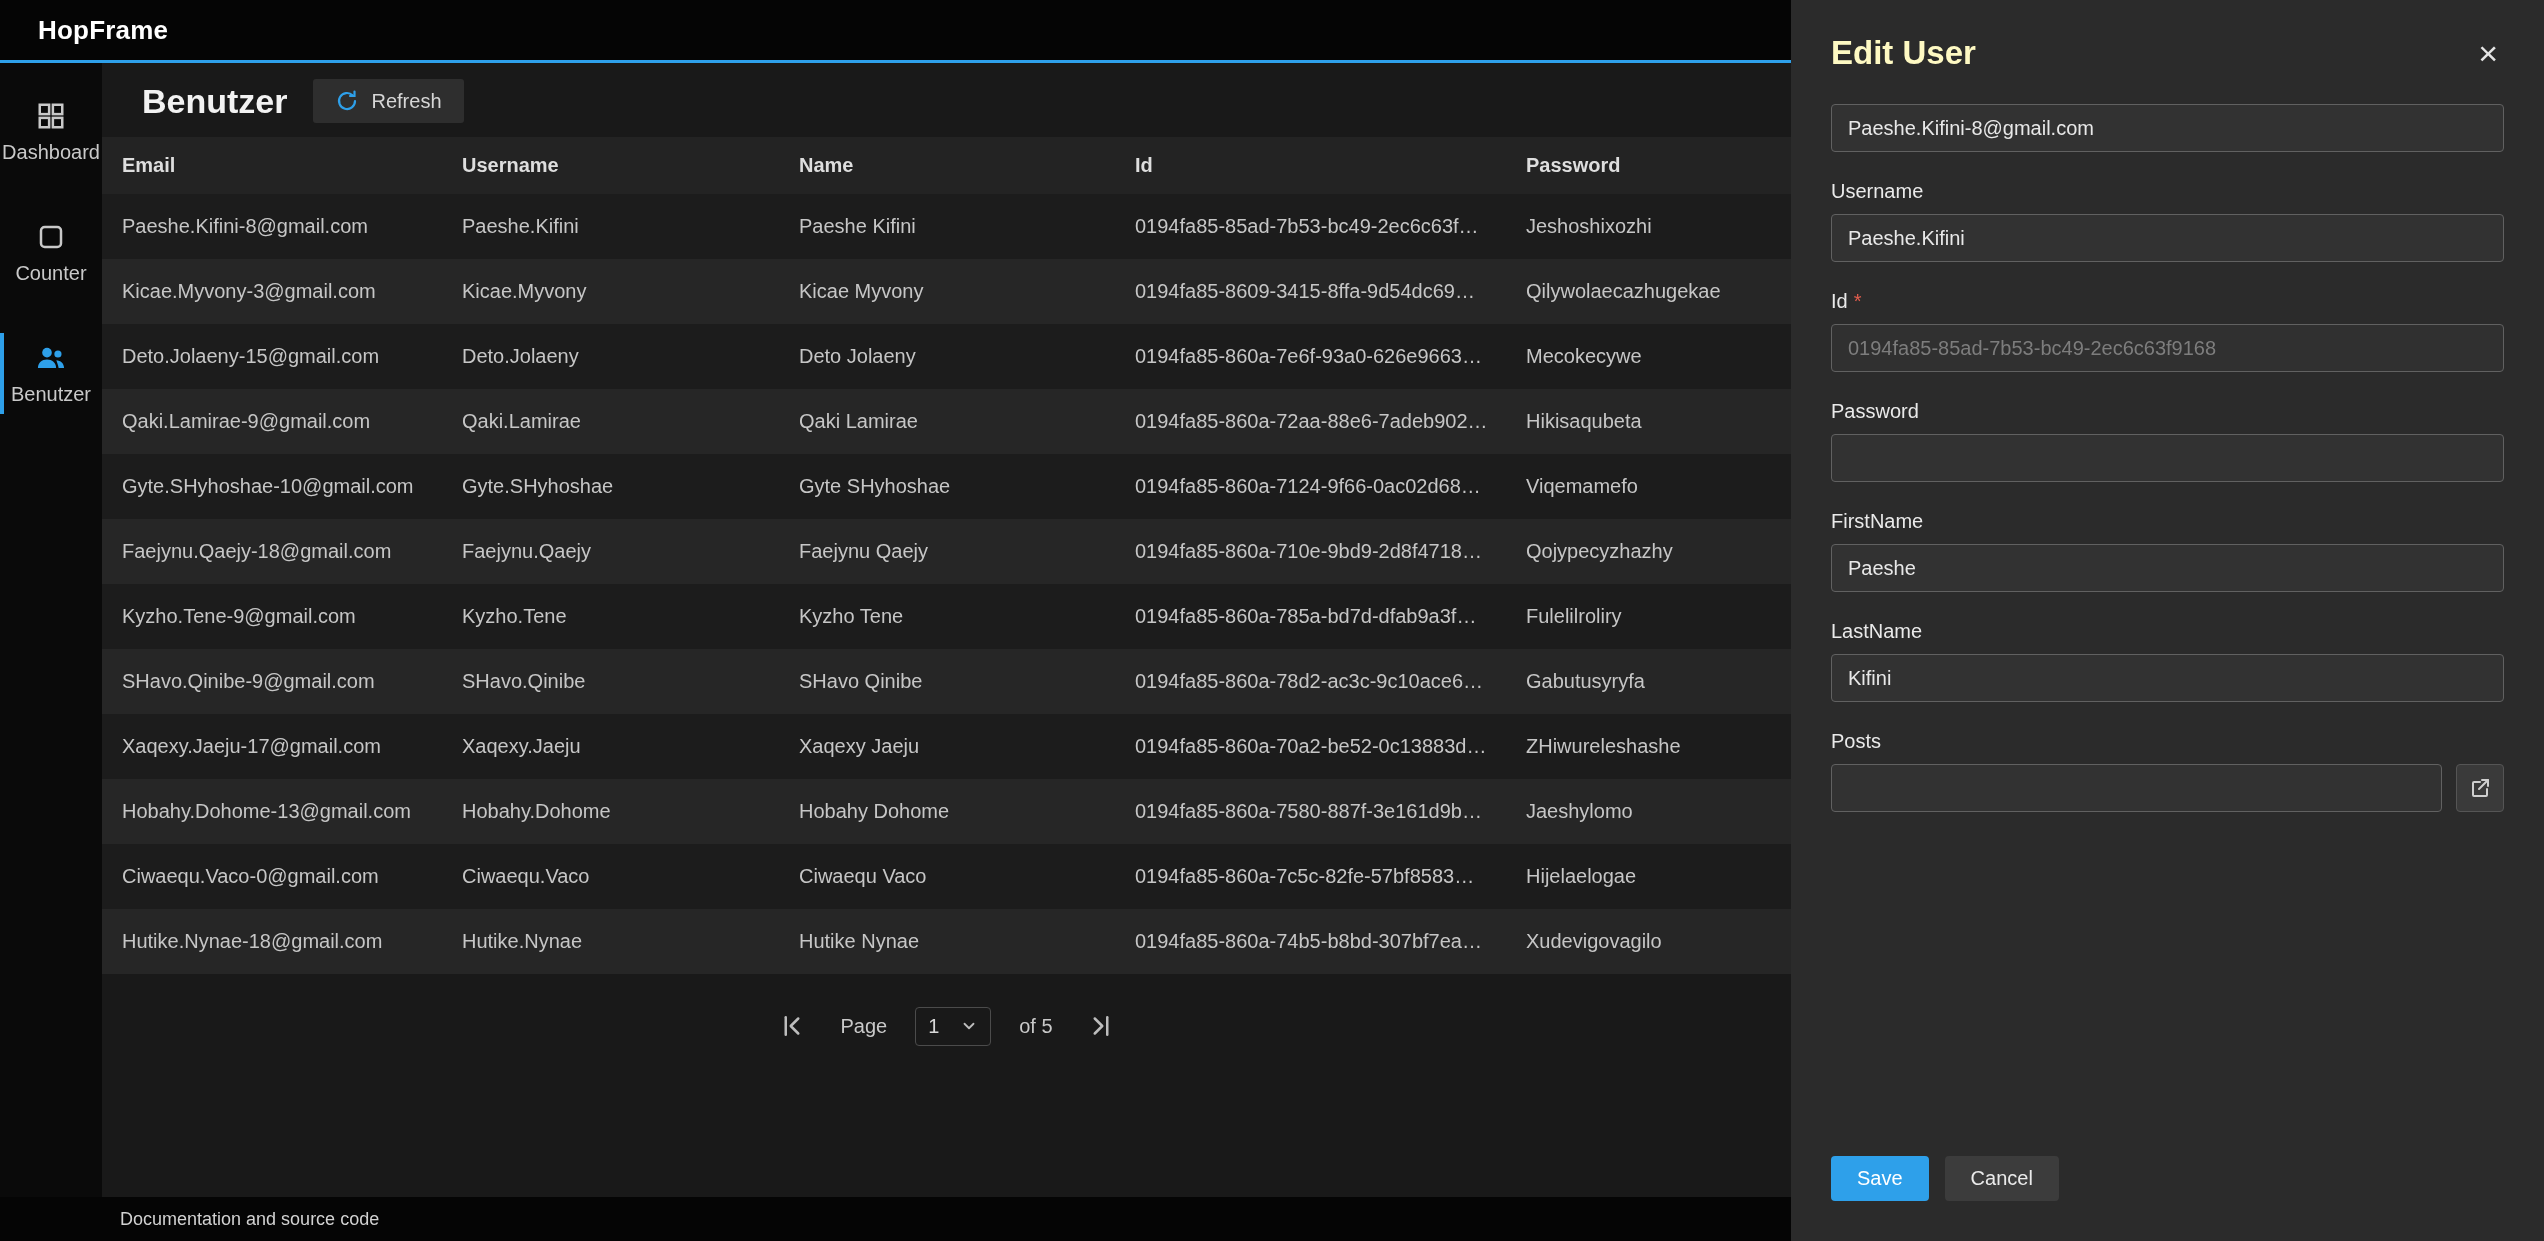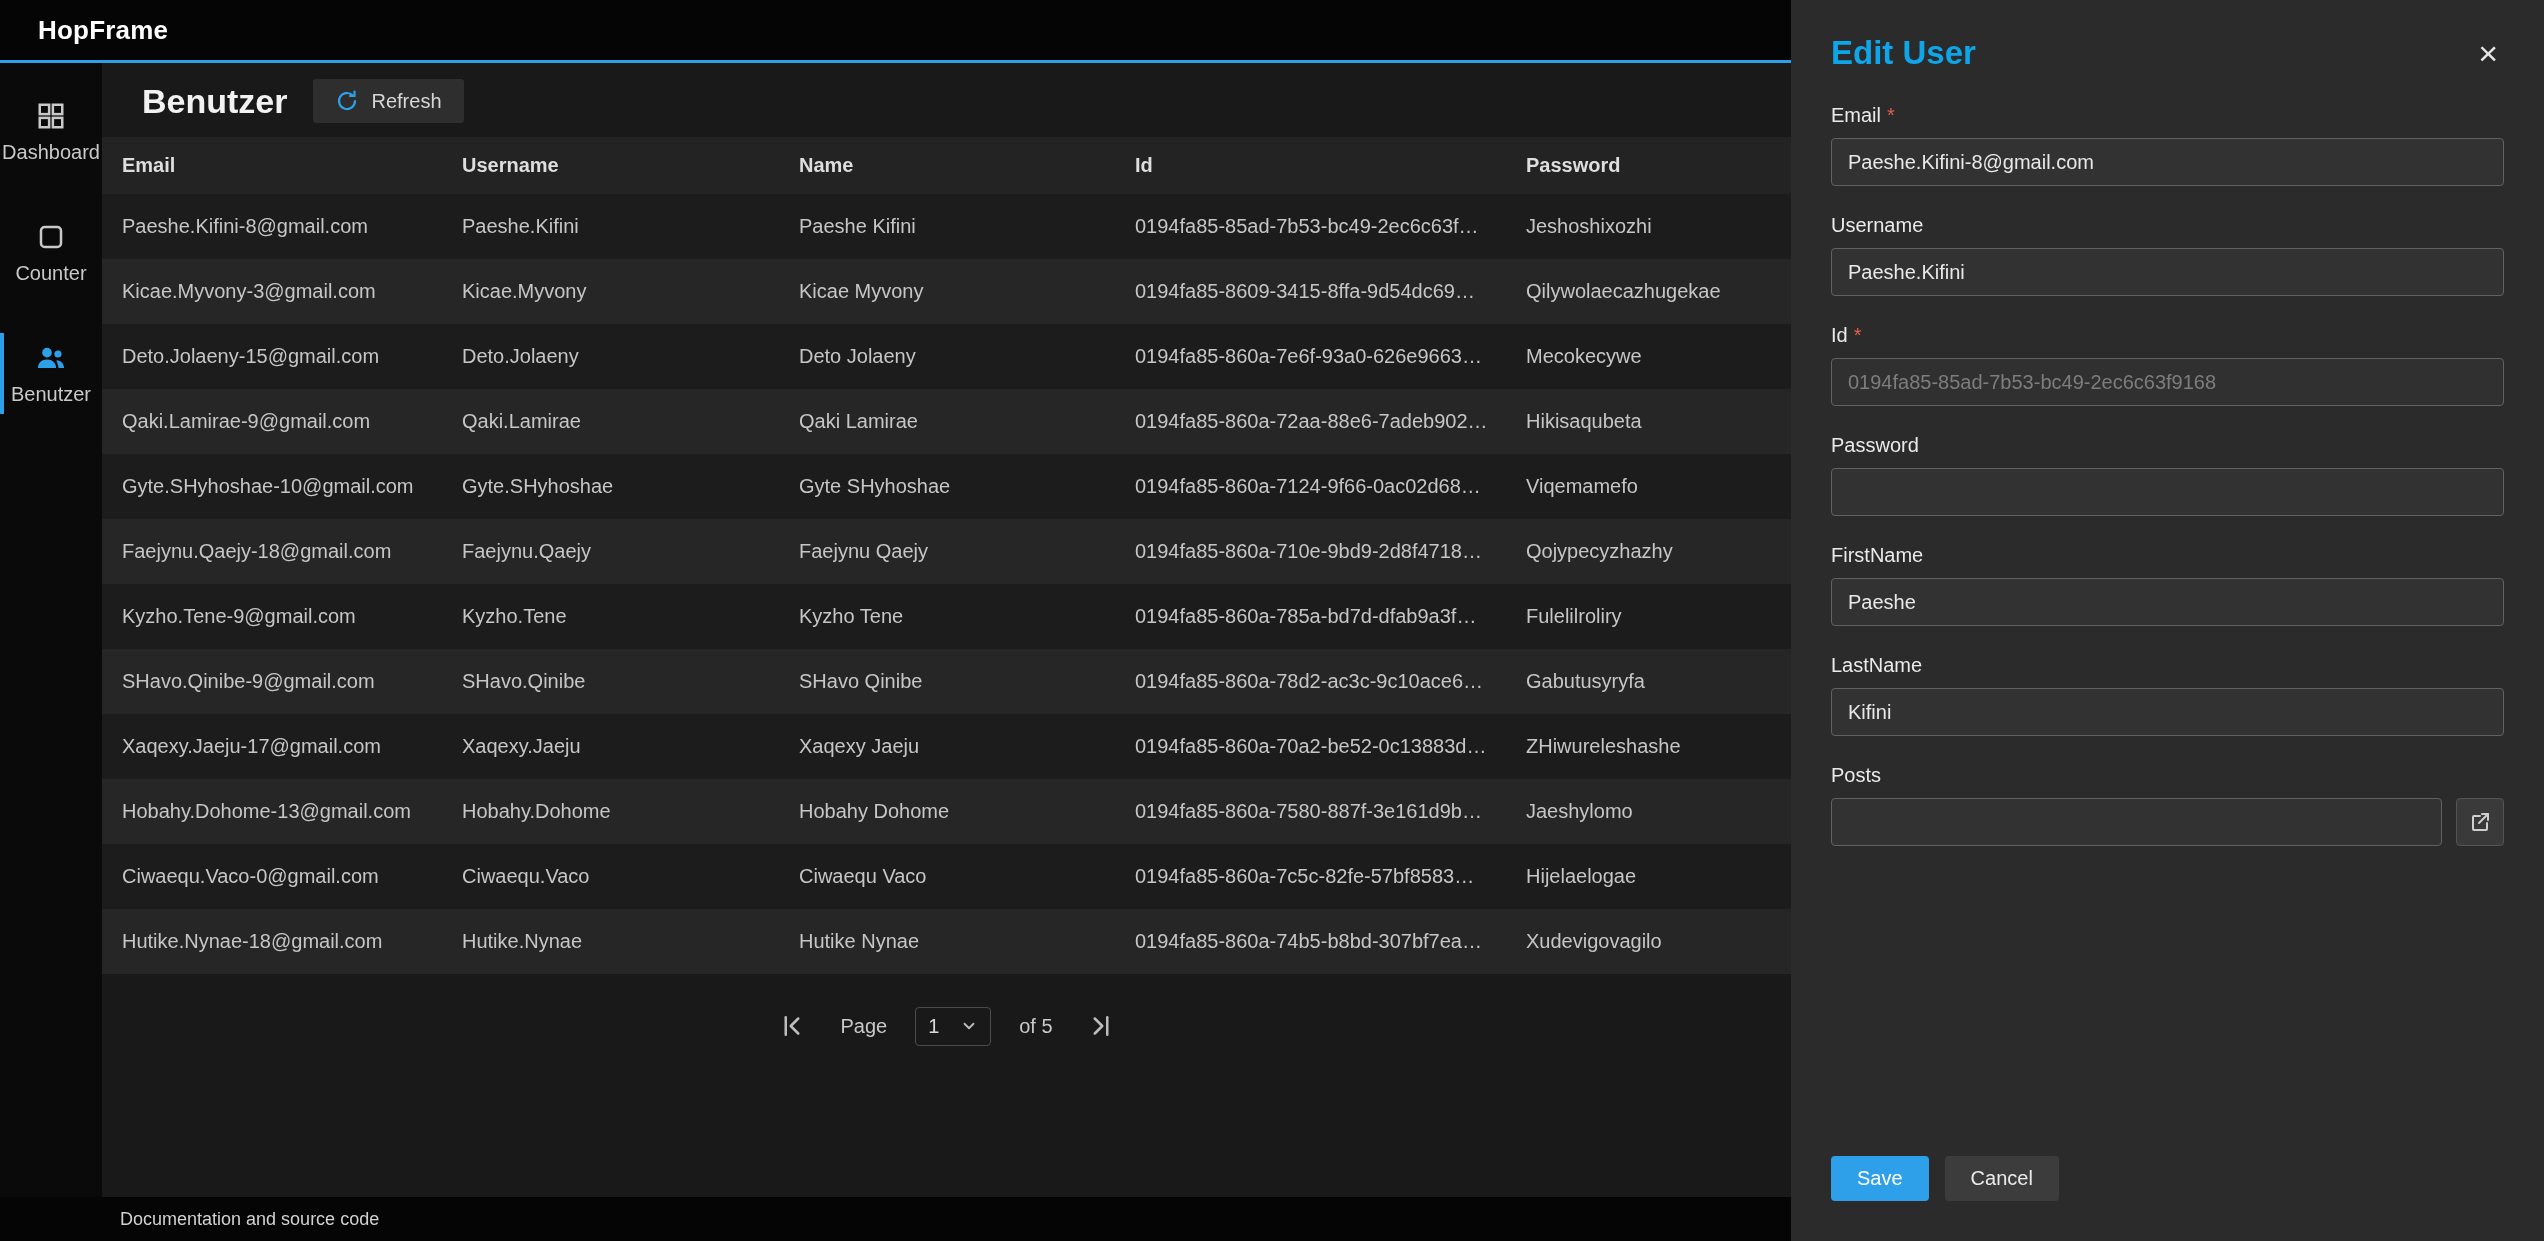--- a/index.html
+++ b/index.html
@@ -36,21 +36,21 @@
   .pagination { margin-top:32px; display:flex; align-items:center; justify-content:center; gap:28px; color:#c9c9c9; font-size:20px; }
   .page-nav-btn { background:transparent; border:none; width:40px; height:40px; display:flex; align-items:center; justify-content:center; cursor:pointer; }
   .page-select { display:flex; align-items:center; justify-content:space-between; gap:12px; min-width:76px; border:1px solid #4b4b4b; border-radius:4px; padding:7px 12px; cursor:pointer; color:#d8d8d8; }
 
   .footer { height:44px; background:#050505; display:flex; align-items:center; padding-left:120px; flex:0 0 auto; }
   .footer-text { color:#d2d2d2; font-size:18px; cursor:pointer; }
 
   
   .edit-panel { width:753px; background:#2b2b2b; display:flex; flex-direction:column; padding:34px 40px 40px 40px; }
   .panel-header { display:flex; align-items:flex-start; justify-content:space-between; margin-bottom:32px; }
-  .panel-title { color:#0ea5e9; font-size:33px; font-weight:600; }
+  .panel-title { color:#fef9c3; font-size:33px; font-weight:600; }
   .close-btn { background:transparent; border:none; color:#e6e6e6; font-size:34px; line-height:1; cursor:pointer; padding:2px 6px; font-family:inherit; }
 
   .field { margin-bottom:28px; }
   .field label { display:block; color:#eaeaea; font-size:20px; margin-bottom:11px; }
   .req { color:#e25d4d; margin-left:6px; }
   .field input { width:100%; height:48px; background:#323232; border:1px solid #616161; border-radius:4px; color:#e8e8e8; font-size:20px; padding:0 16px; font-family:inherit; outline:none; }
   .field input:disabled { color:#7d7d7d; background:#303030; }
   .posts-row { display:flex; align-items:center; gap:14px; }
   .posts-row input { flex:1; }
   .icon-btn { width:48px; height:48px; flex:0 0 auto; background:#3a3a3a; border:1px solid #555; border-radius:4px; display:flex; align-items:center; justify-content:center; cursor:pointer; }
@@ -263,21 +263,20 @@
 
   <aside class="edit-panel">
     <div class="panel-header">
       <h2 class="panel-title">Edit User</h2>
       <button class="close-btn">
         <span>×</span>
       </button>
     </div>
 
     <div class="field">
-      <label><span>Email</span><span class="req">*</span></label>
       <input type="text" value="Paeshe.Kifini-8@gmail.com" style="">
     </div>
 
     <div class="field">
       <label><span>Username</span></label>
       <input type="text" value="Paeshe.Kifini" style="">
     </div>
 
     <div class="field">
       <label><span>Id</span><span class="req">*</span></label>

